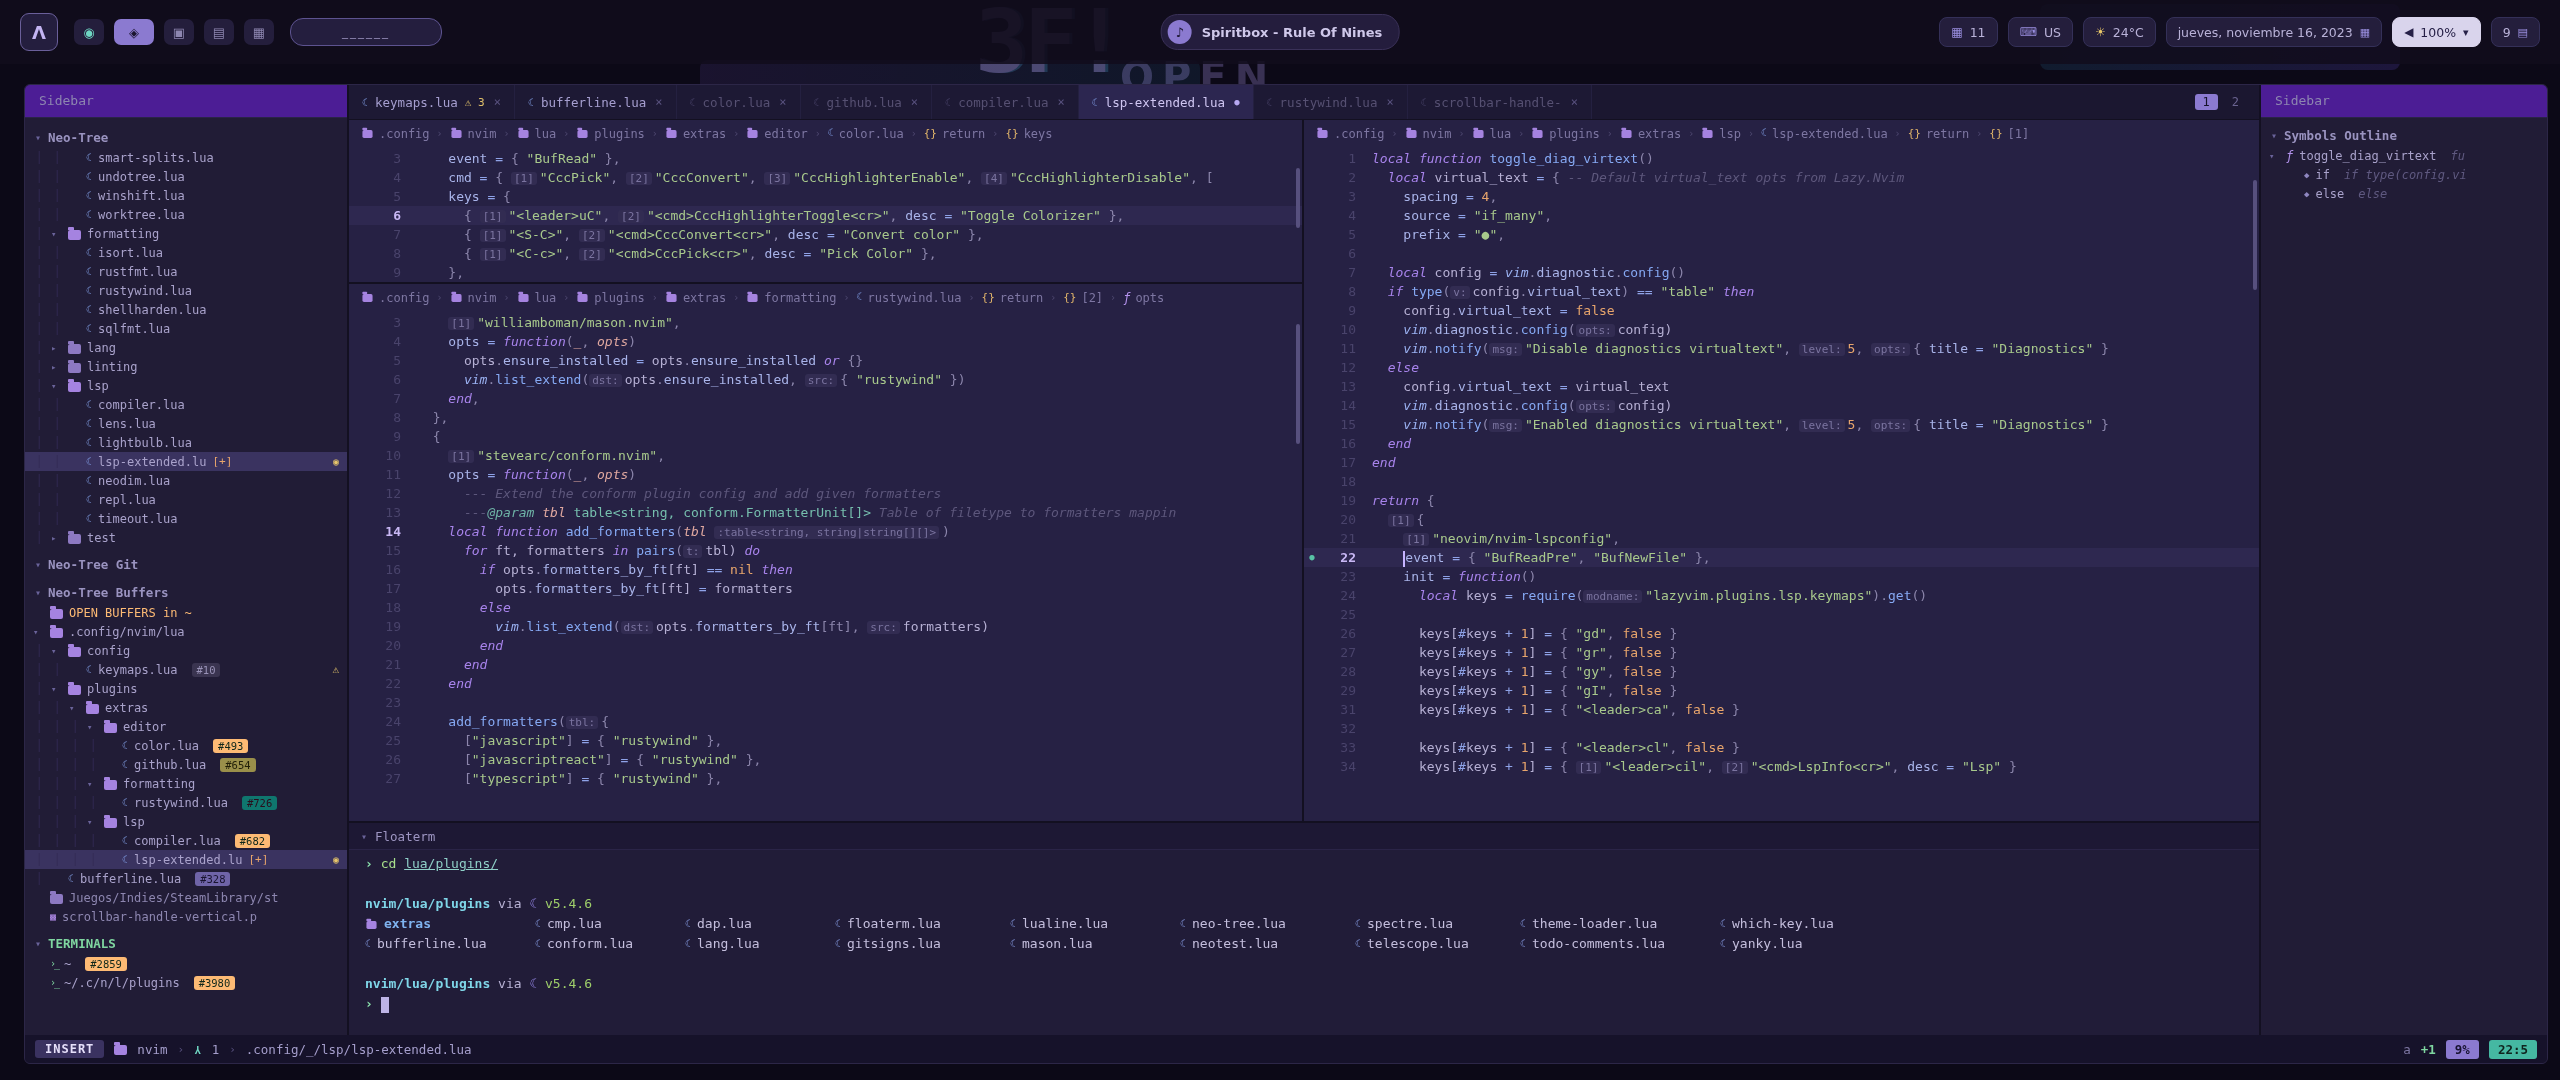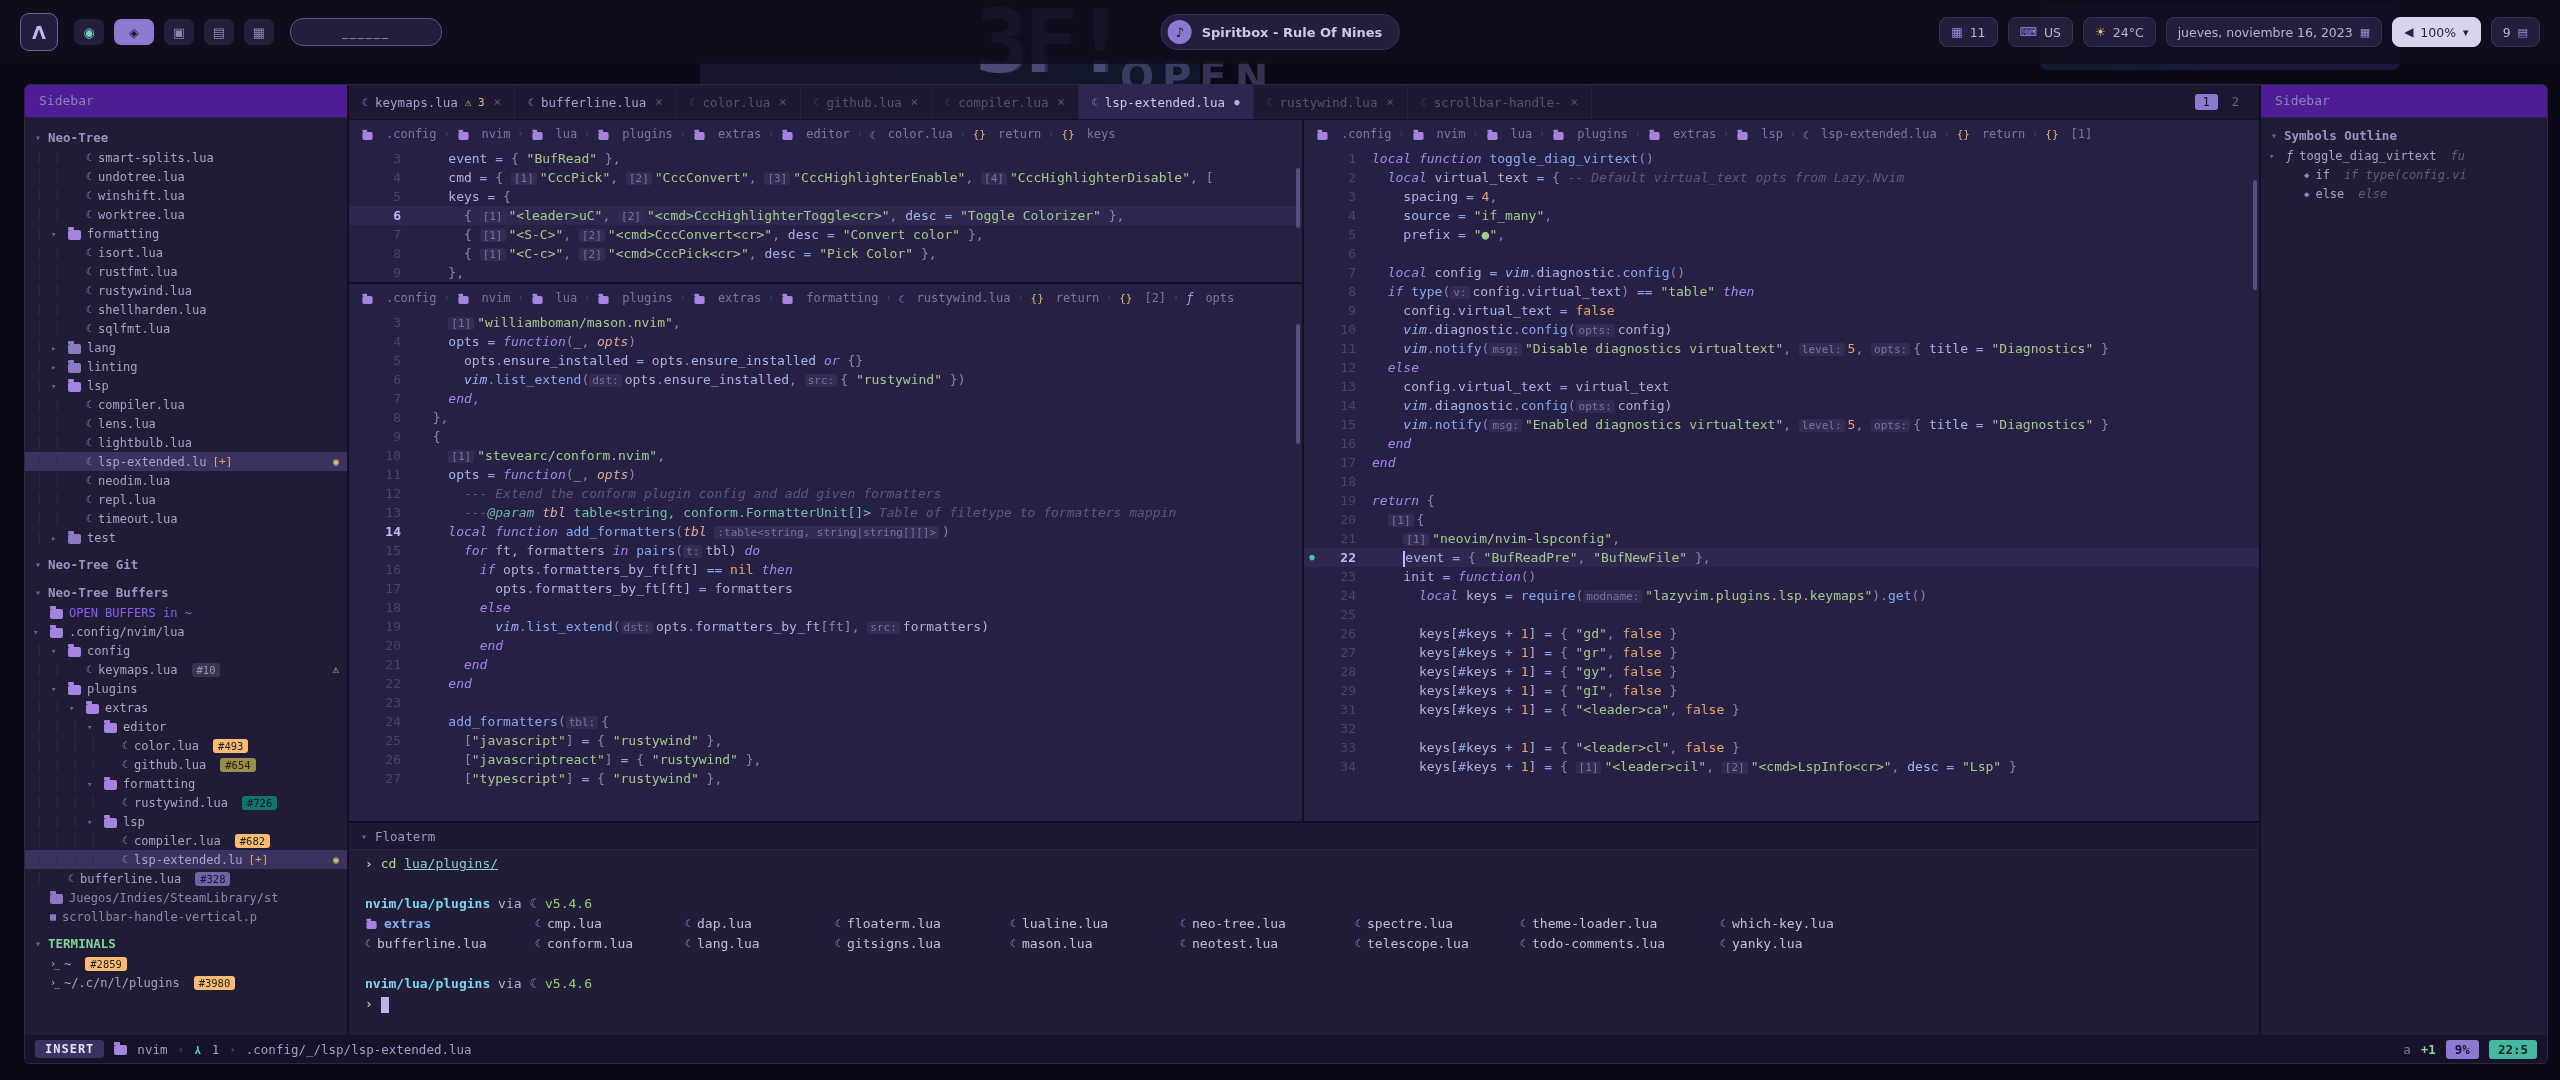--- a/index.html
+++ b/index.html
@@ -70,21 +70,21 @@
   .si .extra{color:#e8a56c;font-size:11px;}
   .badge{font-size:10.5px;padding:0 5px;border-radius:3px;line-height:14px;margin-left:8px;}
   .badge.grey{background:#3a3450;color:#9a93b8;}
   .badge.green{background:#fdba74;color:#0f271a;}
   .badge.yellow{background:#9a8f4a;color:#221f08;}
   .badge.pink{background:#0f766e;color:#2a0e1c;}
   .badge.purple{background:#6f64a8;color:#191430;}
   .trail{margin-left:auto;flex:none;}
   .trail.bulb{color:#e8c76a;font-size:10px;}
   .trail.warn{color:#e0c06a;font-size:11px;}
-  .label-dimcaps{color:#8b5cf6;}
+  .label-dimcaps{color:#fdba74;}
   .label-dim{color:#8d86b0;}
   
   .center{flex:1;display:flex;flex-direction:column;min-width:0;background:#262144;}
   .tabbar{height:34px;flex:none;background:#1b1730;display:flex;align-items:stretch;border-bottom:1px solid #131021;}
   .tabs{display:flex;align-items:stretch;overflow:hidden;}
   .tab{display:flex;align-items:center;gap:7px;padding:0 13px;font-family:"DejaVu Sans Mono",monospace;
     font-size:12.5px;color:#565072;border-right:1px solid #242040;background:#1d1934;white-space:nowrap;}
   .tab .tico{font-size:10px;color:#4e4870;}
   .tab.lit{color:#a69fd0;} .tab.lit .tico{color:#86a5ee;}
   .tab.active{background:#2c2650;color:#cfc6f2;} .tab.active .tico{color:#86a5ee;}
@@ -94,21 +94,21 @@
   .tabs-right{margin-left:auto;display:flex;align-items:center;gap:6px;padding:0 12px;}
   .tabpage{padding:1px 8px;border-radius:3px;font-family:"DejaVu Sans Mono",monospace;font-size:12px;color:#6a6390;}
   .tabpage.active{background:#8b7ad0;color:#16122a;}
   .editors{flex:1;display:flex;min-height:0;}
   .pane-left{width:953px;flex:none;display:flex;flex-direction:column;border-right:2px solid #131021;min-height:0;}
   .pane-right{flex:1;display:flex;flex-direction:column;min-width:0;position:relative;}
   .subpane-top{height:162px;flex:none;overflow:hidden;border-bottom:2px solid #131021;position:relative;}
   .subpane-bottom{flex:1;overflow:hidden;position:relative;}
   .breadcrumb{height:27px;display:flex;align-items:center;padding:0 12px;gap:7px;
     font-family:"DejaVu Sans Mono",monospace;font-size:12px;color:#7d76a2;white-space:nowrap;overflow:hidden;}
-  .crumb{display:flex;align-items:flex-end;gap:12px;}
+  .crumb{display:flex;align-items:flex-start;gap:5px;}
   .crumb .ci-lua{color:#86a5ee;font-size:10px;}
   .crumb .ci-obj{color:#e0b46a;font-size:11px;}
   .crumb .ci-fn{color:#b392ec;font-style:italic;}
   .crumb-sep{color:#4e4870;font-size:10px;}
   .code{font-family:"DejaVu Sans Mono",monospace;font-size:13px;line-height:19px;padding-top:2px;}
   .code-line{display:flex;white-space:pre;height:19px;align-items:center;}
   .code-line .sign{width:16px;flex:none;text-align:center;color:#58c2a5;font-size:9px;}
   .code-line .lnum{width:36px;flex:none;text-align:right;color:#49436b;padding-right:16px;}
   .code-line .lnum.cur{color:#c9b8f5;font-weight:bold;}
   .code-line.hl{background:#2e2850;}

